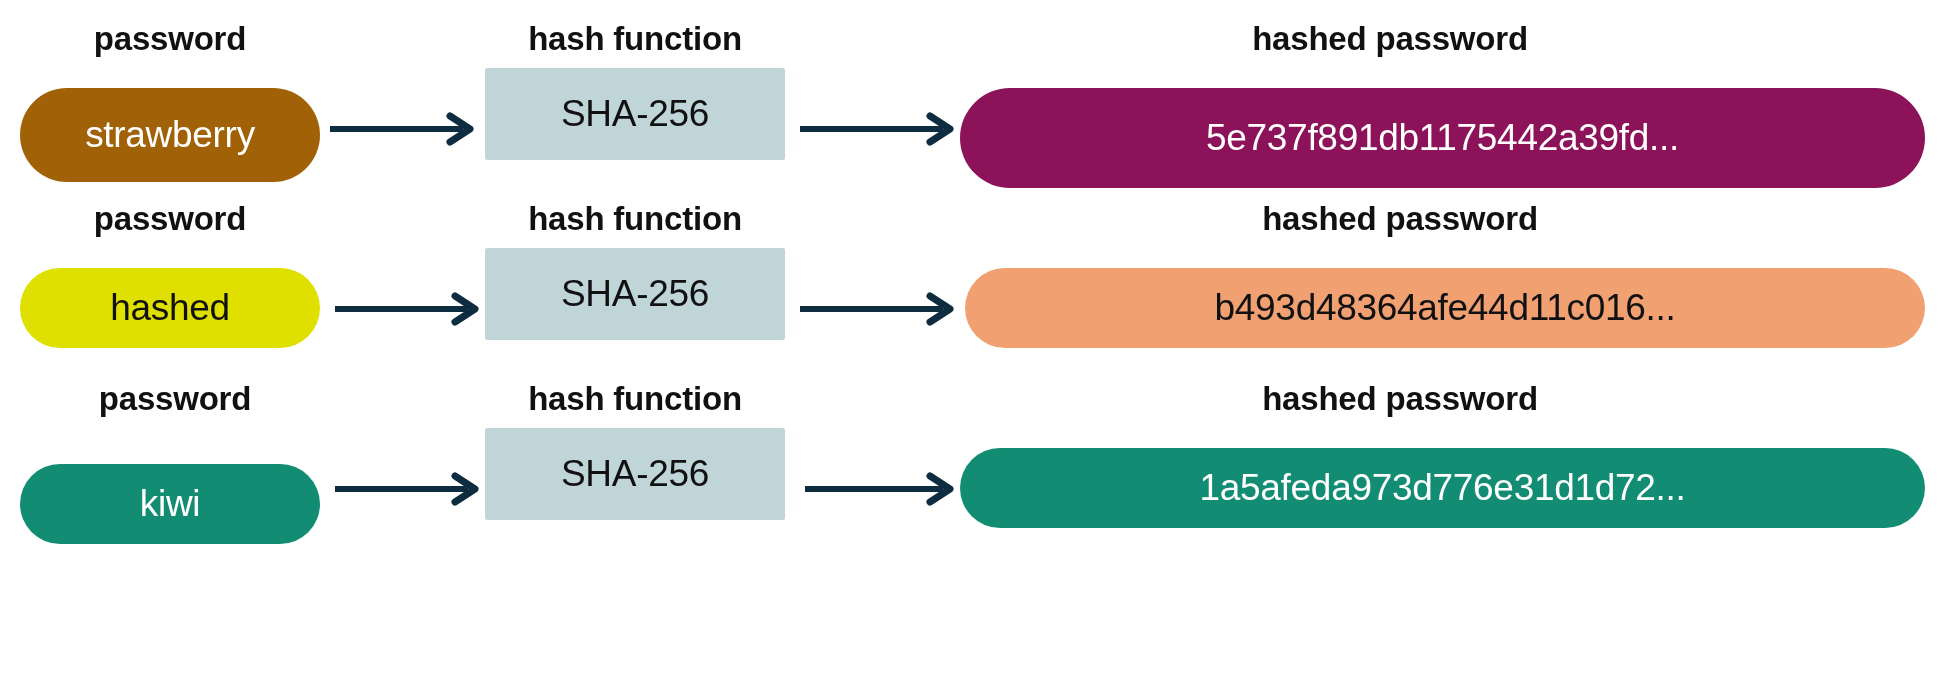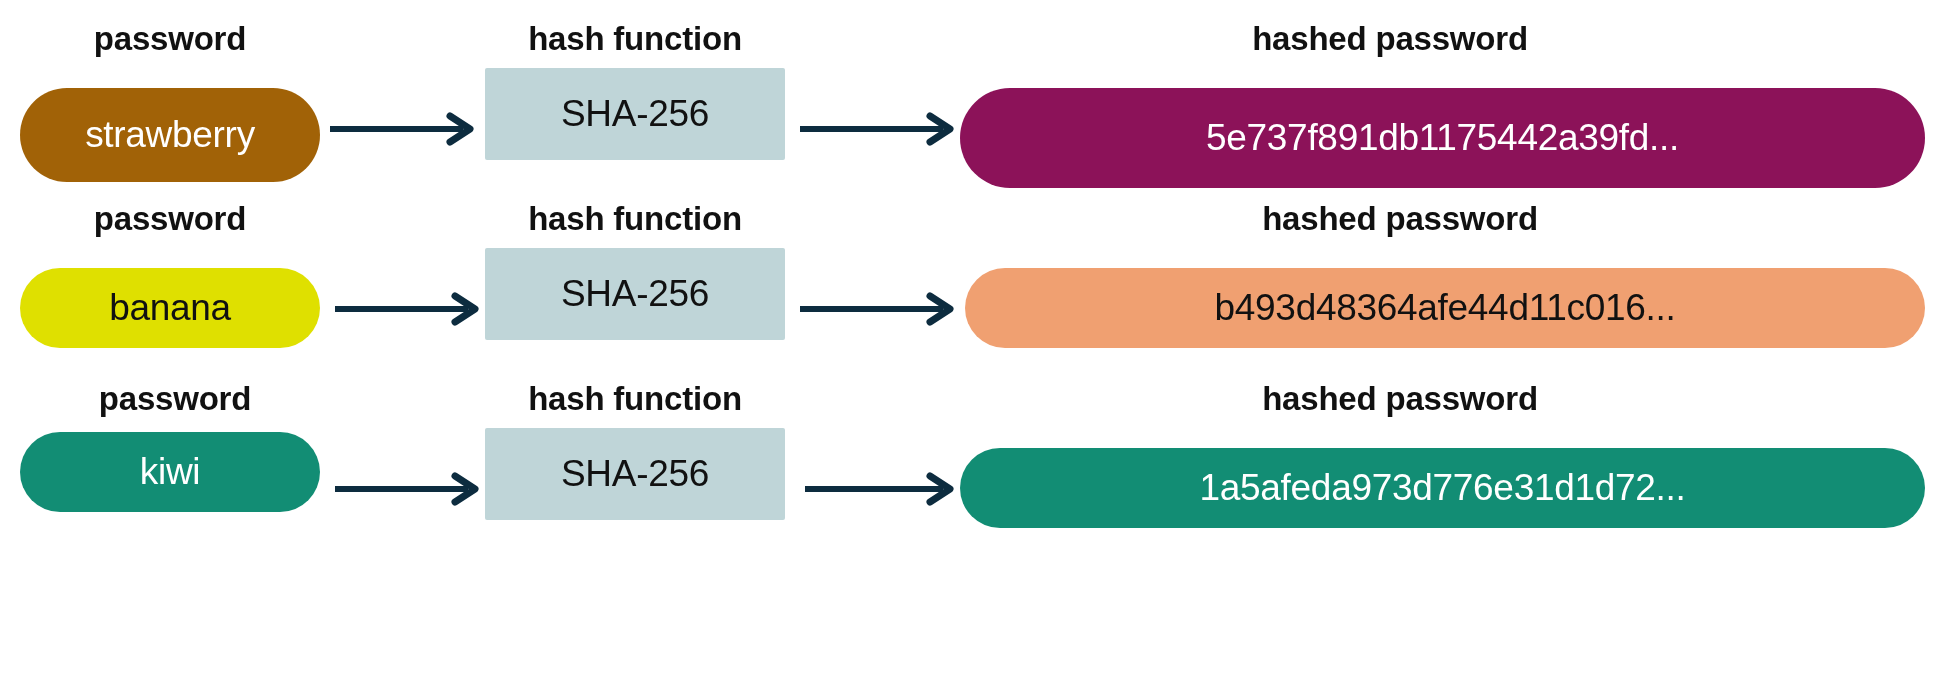--- a/index.html
+++ b/index.html
@@ -83,21 +83,21 @@
 
     <div class="caption" style="left:1100px;width:580px;">hashed password</div>
 
     <div class="pill" style="left:960px;top:88px;width:965px;height:100px;background:#8c1259;color:#ffffff;">5e737f891db1175442a39fd...</div>
   </div>
 
   <div class="row row-2">
 
     <div class="caption" style="left:20px;width:300px;">password</div>
 
-    <div class="pill" style="left:20px;top:88px;width:300px;height:80px;background:#dfe000;color:#111111;">banana</div>
+    <div class="pill" style="left:20px;top:88px;width:300px;height:80px;background:#dfe000;color:#111111;">hashed</div>
 
     <div class="arrow" style="left:335px;top:112px;">
       <svg width="150" height="34" viewBox="0 0 150 34">
         <line x1="0" y1="17" x2="133" y2="17" stroke="#0d2c3f" stroke-width="6"></line>
         <polyline points="120,4 140,17 120,30" fill="none" stroke="#0d2c3f" stroke-width="7" stroke-linecap="round" stroke-linejoin="round"></polyline>
       </svg>
     </div>
 
     <div class="caption" style="left:485px;width:300px;">hash function</div>
 
@@ -112,21 +112,21 @@
 
     <div class="caption" style="left:1110px;width:580px;">hashed password</div>
 
     <div class="pill" style="left:965px;top:88px;width:960px;height:80px;background:#f0a071;color:#111111;text-align:center;">b493d48364afe44d11c016...</div>
   </div>
 
   <div class="row row-3">
 
     <div class="caption" style="left:25px;width:300px;">password</div>
 
-    <div class="pill" style="left:20px;top:72px;width:300px;height:80px;background:#128d74;color:#ffffff;">kiwi</div>
+    <div class="pill" style="left:20px;top:104px;width:300px;height:80px;background:#128d74;color:#ffffff;">kiwi</div>
 
     <div class="arrow" style="left:335px;top:112px;">
       <svg width="150" height="34" viewBox="0 0 150 34">
         <line x1="0" y1="17" x2="133" y2="17" stroke="#0d2c3f" stroke-width="6"></line>
         <polyline points="120,4 140,17 120,30" fill="none" stroke="#0d2c3f" stroke-width="7" stroke-linecap="round" stroke-linejoin="round"></polyline>
       </svg>
     </div>
 
     <div class="caption" style="left:485px;width:300px;">hash function</div>
 

